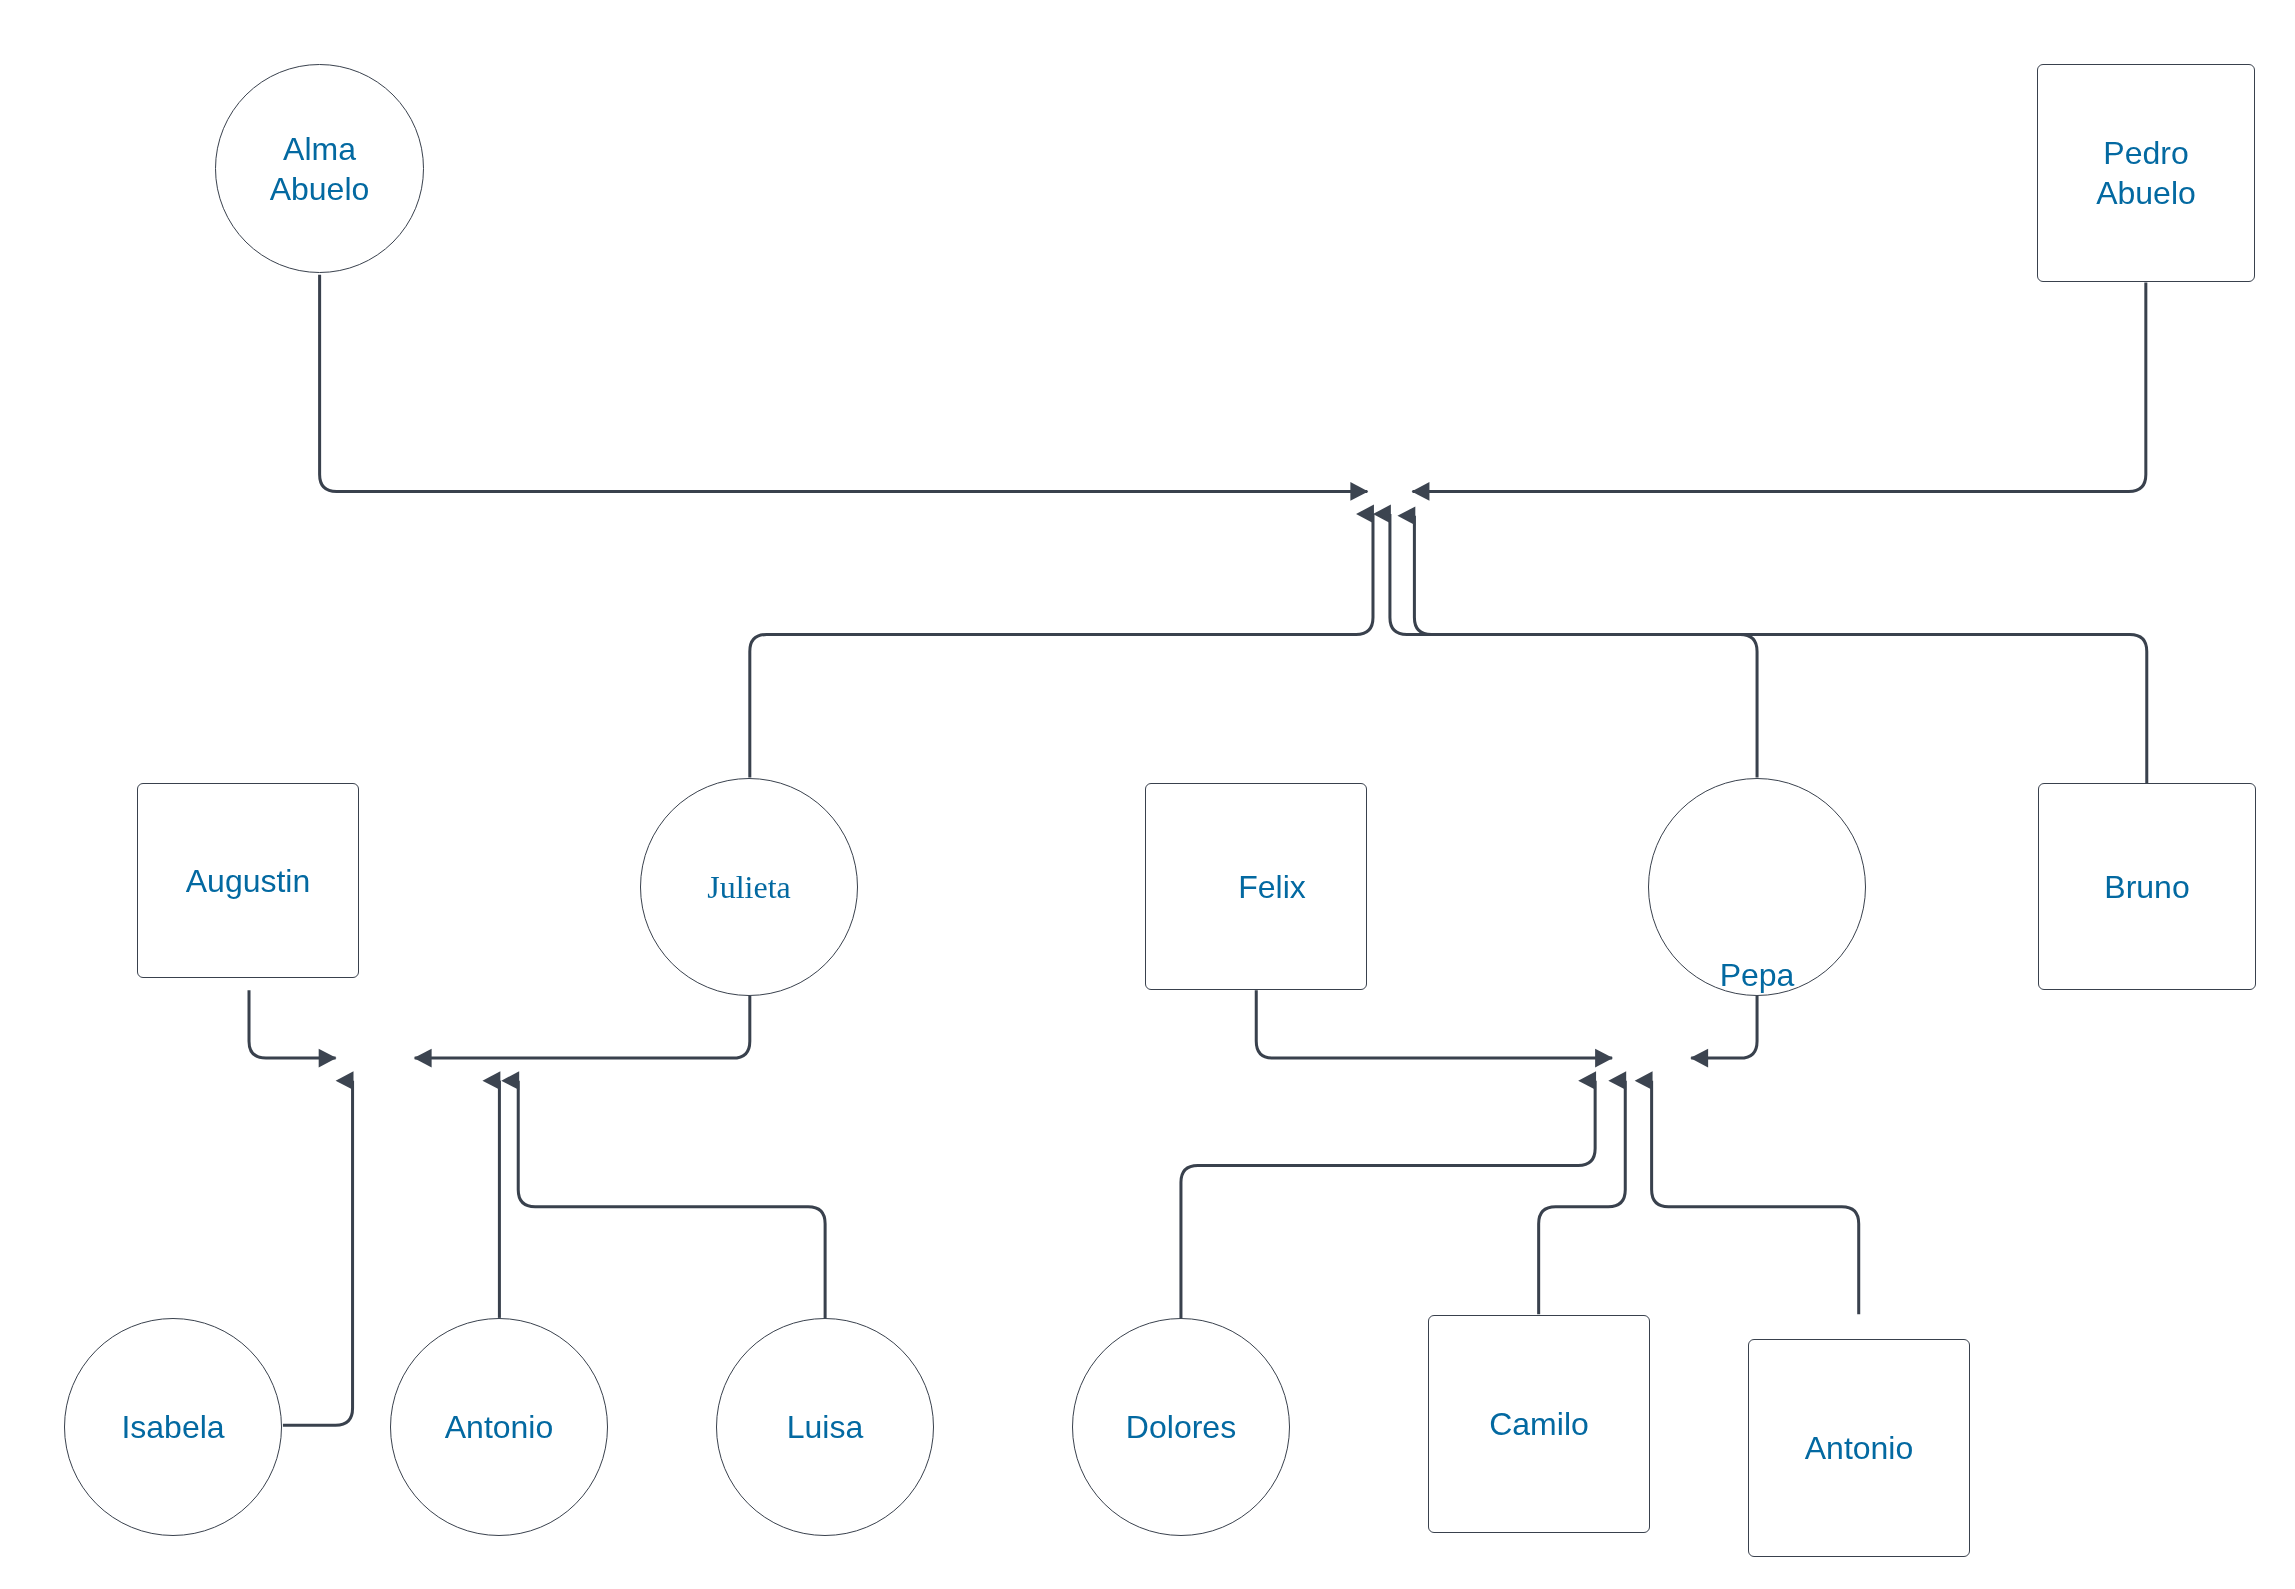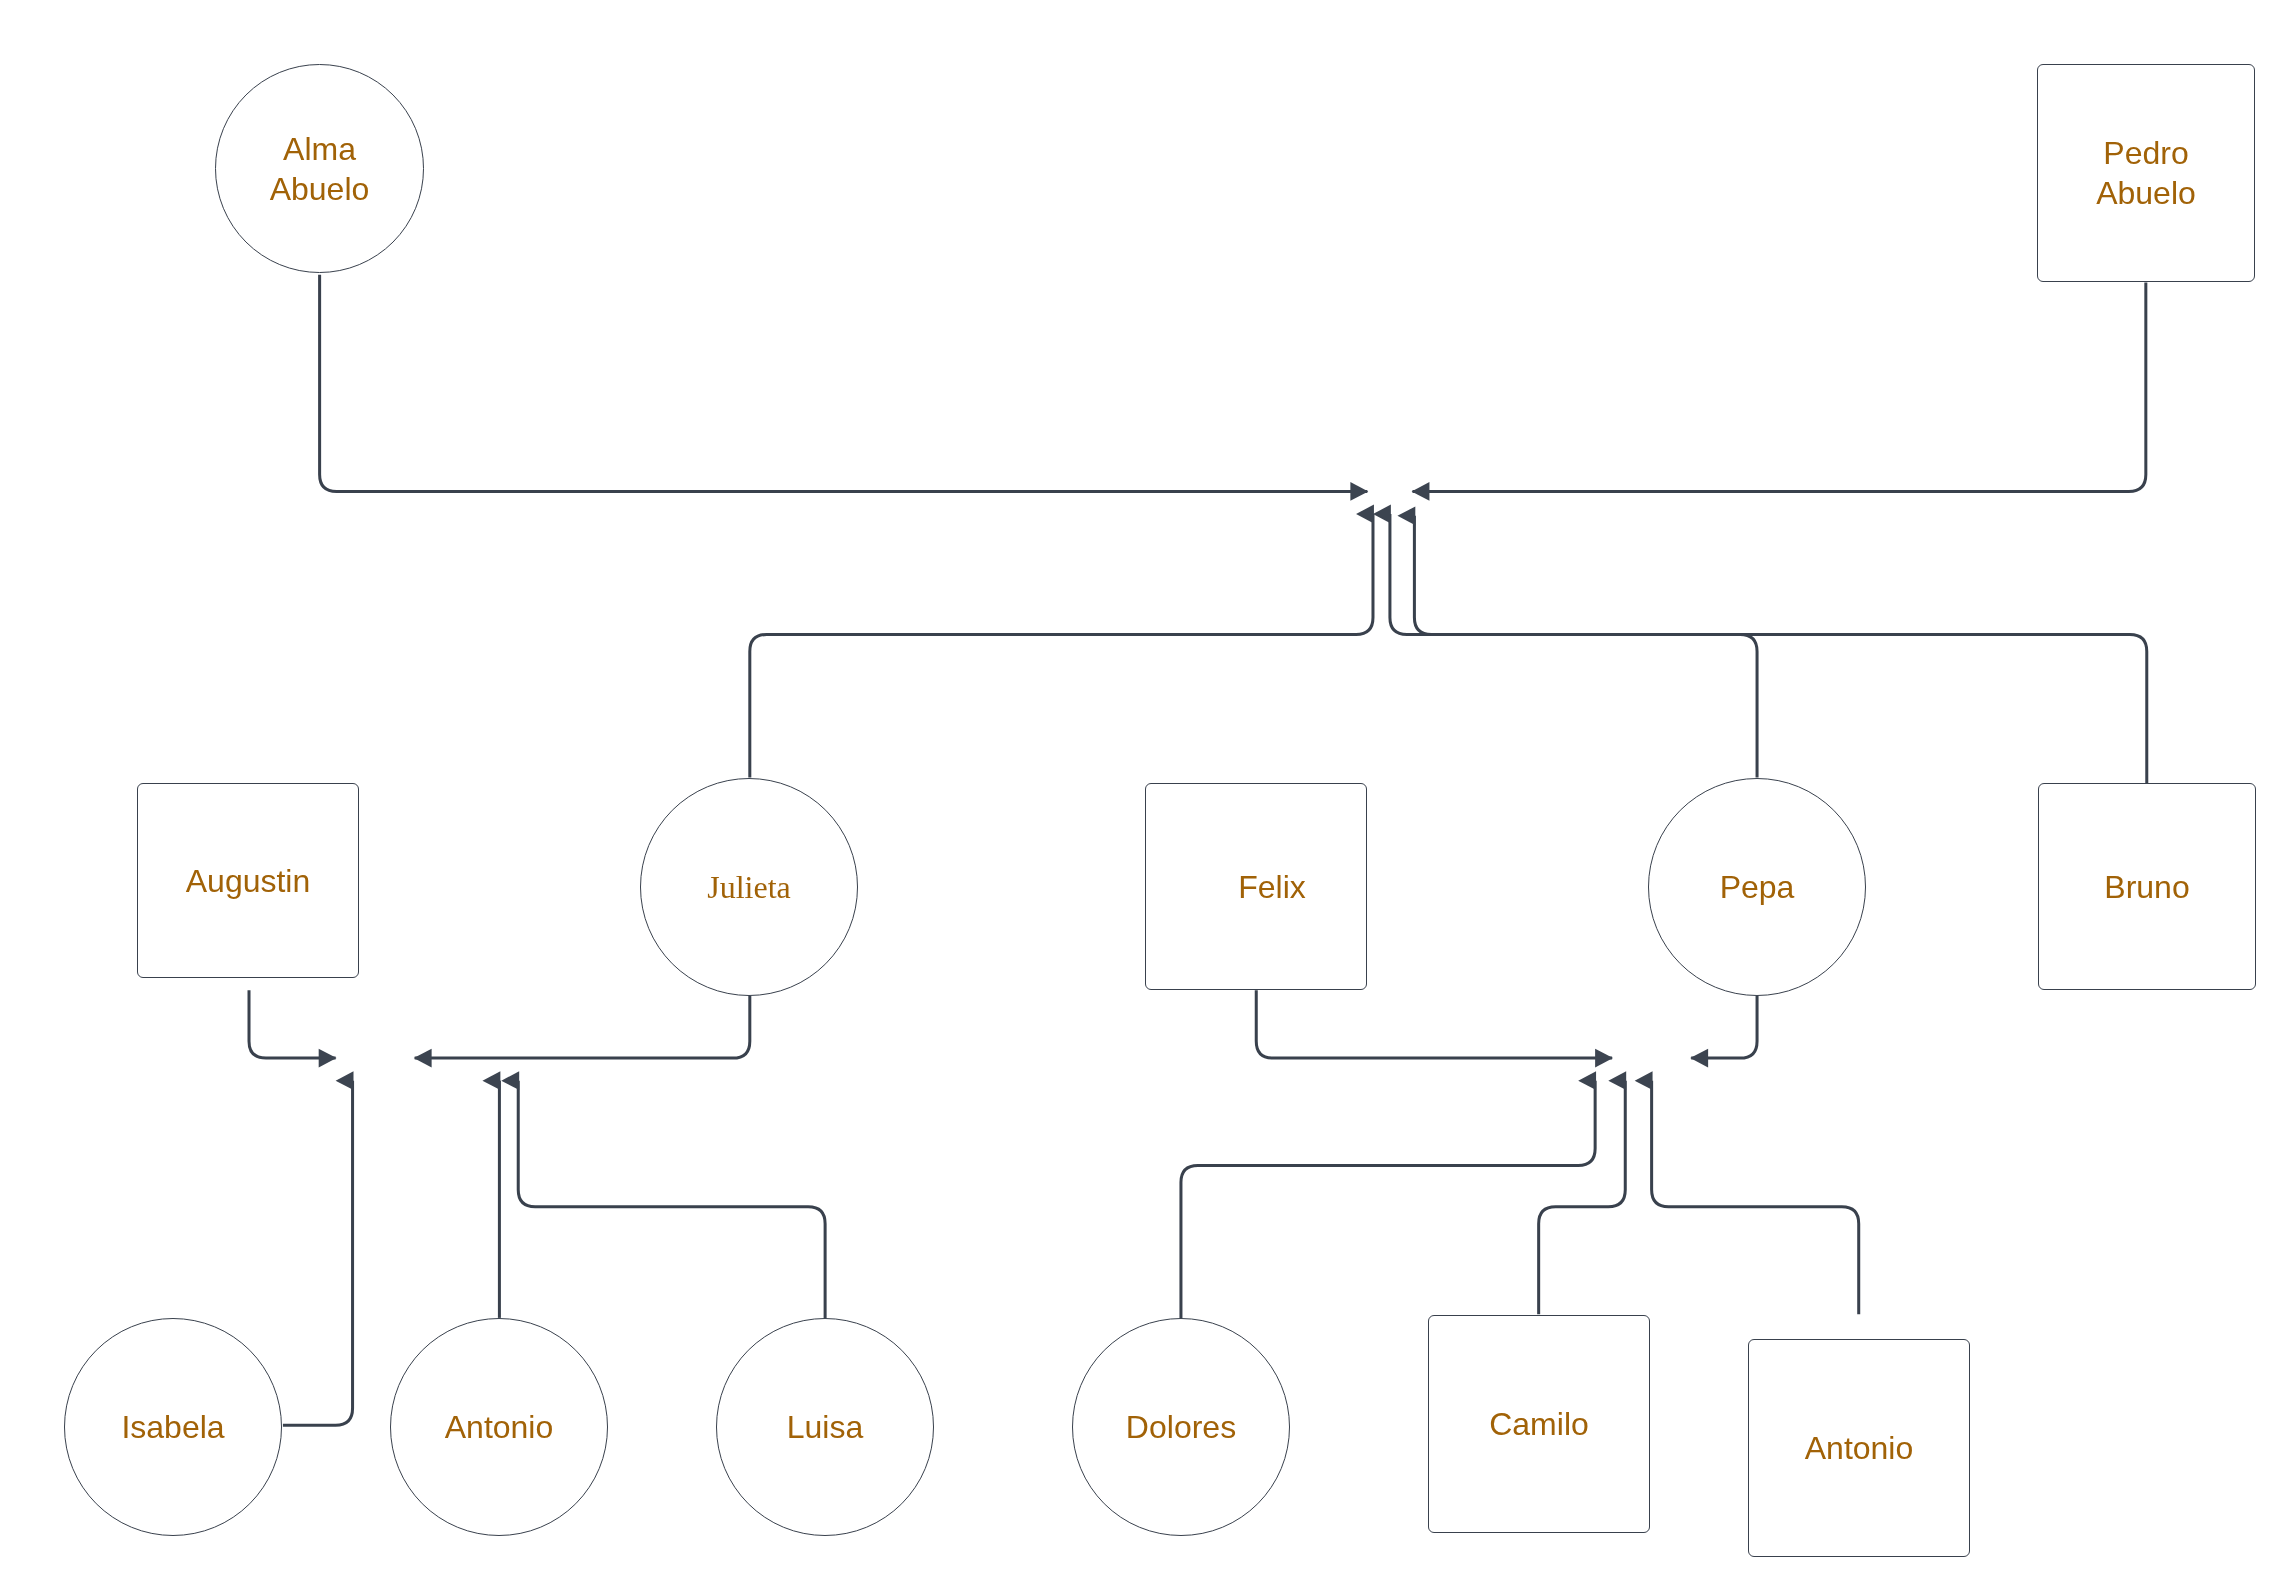--- a/index.html
+++ b/index.html
@@ -1,21 +1,21 @@
 <!DOCTYPE html>
 <html style="font-size:15px"><head>
 <meta charset="utf-8">
 <style>
   html,body{margin:0;padding:0;background:#ffffff;}
   body{font-family:"Liberation Sans","DejaVu Sans",sans-serif;}
   #stage{position:relative;width:2296px;height:1589px;background:#ffffff;overflow:hidden;}
   #edges{position:absolute;left:0;top:0;width:2296px;height:1589px;}
   .node{position:absolute;box-sizing:border-box;border:1.9px solid #39414d;background:#ffffff;
         display:flex;align-items:center;justify-content:center;text-align:center;
-        color:#a16207;font-size:32px;line-height:1.25;font-weight:400;}
+        color:#0369a1;font-size:32px;line-height:1.25;font-weight:400;}
   .node.box{border-radius:6px;}
   .node.circle{border-radius:50%;}
   .node .label{pointer-events:none;white-space:pre-line;}
 </style>
 </head>
 <body>
 
 <div id="stage">
 
   <svg id="edges" viewBox="0 0 2438 1688" xmlns="http://www.w3.org/2000/svg">
@@ -67,21 +67,21 @@
   </div>
 
   <div class="node circle" style="left:640px;top:778px;width:218px;height:218px;font-family:Liberation Serif, serif;">
     <span class="label">Julieta</span>
   </div>
 
   <div class="node box" style="left:1145px;top:783px;width:222px;height:207px;padding-left:32px;">
     <span class="label">Felix</span>
   </div>
 
-  <div class="node circle" style="left:1648px;top:778px;width:218px;height:218px;">
+  <div class="node circle" style="left:1648px;top:778px;width:218px;height:218px;align-items:flex-end;">
     <span class="label">Pepa</span>
   </div>
 
   <div class="node box" style="left:2038px;top:783px;width:218px;height:207px;">
     <span class="label">Bruno</span>
   </div>
 
   <div class="node circle" style="left:64px;top:1318px;width:218px;height:218px;">
     <span class="label">Isabela</span>
   </div>

